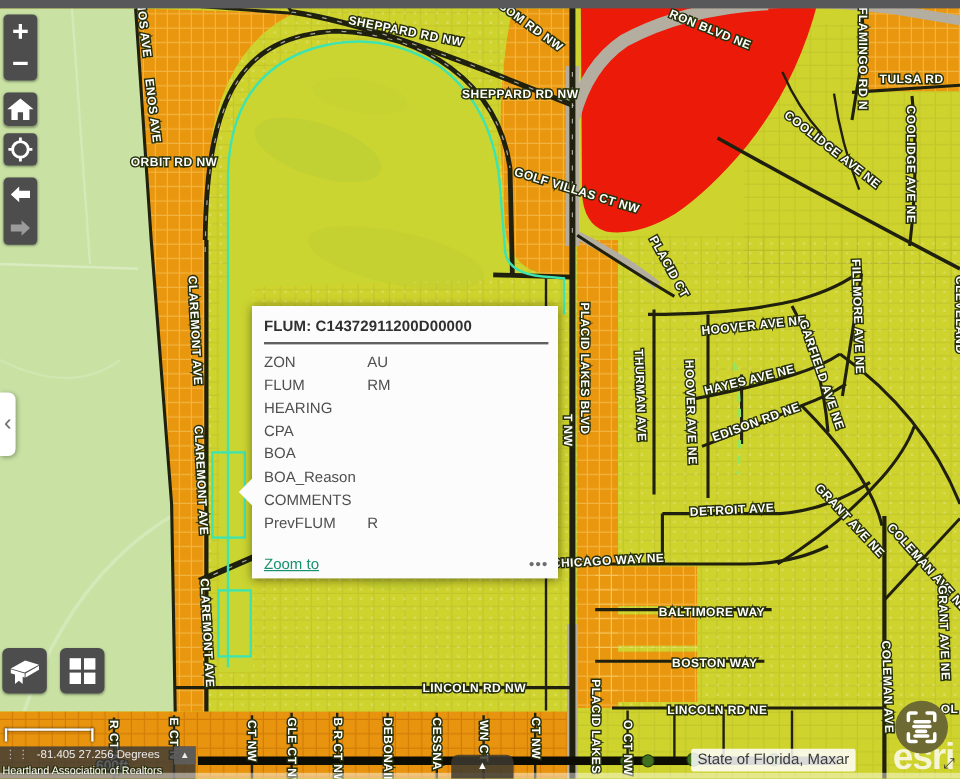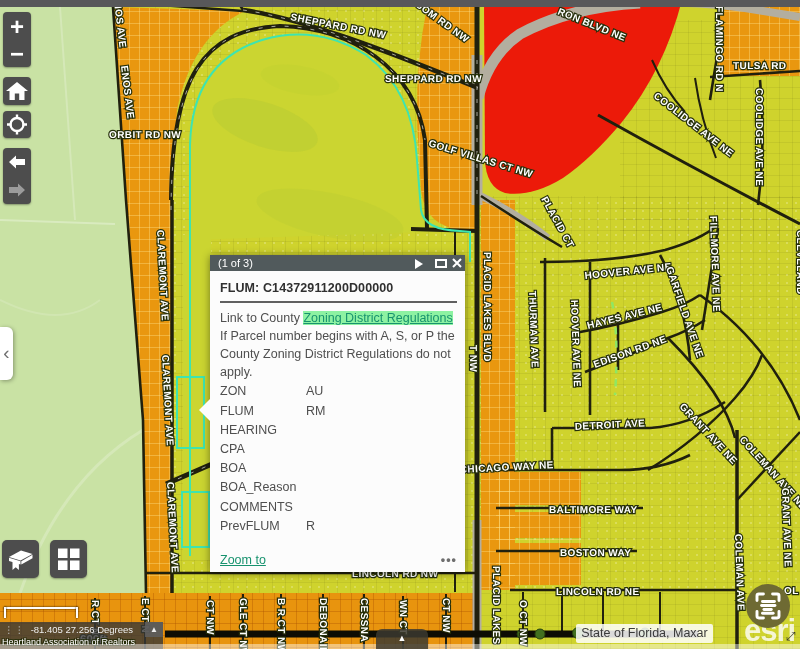--- a/index.html
+++ b/index.html
@@ -215,35 +215,23 @@
 <div class="btn" style="left:3px;top:148px;width:28px;height:56px;">
   <svg width="28" height="56" viewBox="0 0 28 56">
     <path d="M6 14 L13 7.5 V11 H22 V17 H13 V20.5 Z" fill="#fff"></path>
     <path d="M22 42 L15 35.5 V39 H6 V45 H15 V48.5 Z" fill="#9b9b9b"></path>
   </svg>
 </div>
 
 <div class="abs" style="left:0;top:327px;width:13px;height:53px;background:#fff;border-radius:0 6px 6px 0;box-shadow:1px 1px 4px rgba(0,0,0,.35);color:#6e6e6e;font-size:19px;line-height:51px;text-align:center;">‹</div>
 
 <div class="abs" style="left:210px;top:255px;width:255px;box-shadow:0 1px 8px rgba(0,0,0,.45);">
-  <div style="height:16px;background:#515a5c;color:#fff;font-size:11px;line-height:16px;padding-left:8px;position:relative;">(1 of 3)
-    <svg class="abs" style="right:42px;top:3.5px" width="9" height="10" viewBox="0 0 9 10">
-        <path d="M1 0 L9 5 L1 10 Z" fill="#fff"></path>
-      </svg>
-    <svg class="abs" style="right:18px;top:4px" width="12" height="9" viewBox="0 0 12 9">
-        <rect x="1" y="1" width="10" height="7" fill="none" stroke="#fff" stroke-width="2"></rect>
-      </svg>
-    <svg class="abs" style="right:3px;top:3px" width="10" height="10" viewBox="0 0 10 10">
-        <path d="M1 1 L9 9 M9 1 L1 9" stroke="#fff" stroke-width="2"></path>
-      </svg>
-  </div>
   <div style="background:#fcfcfc;padding:8px 8px 3px 10px;position:relative;">
     <div style="font-size:12.5px;font-weight:bold;color:#303030;margin-top:2px;letter-spacing:0.1px;">FLUM: C14372911200D00000</div>
     <div style="height:1.5px;background:#606060;margin:6px 0 6px 0;"></div>
-    <div style="font-size:12.5px;color:#4f4f4f;line-height:18.2px;">Link to County <span style="background:#8df2a2;color:#17926e;text-decoration:underline;">Zoning District Regulations</span><br>If Parcel number begins with A, S, or P the County Zoning District Regulations do not apply.</div>
     <table style="font-size:12.5px;color:#4f4f4f;border-collapse:collapse;line-height:19.2px;margin-top:1px;">
       <tbody>
           <tr>
             <td style="width:86px;">ZON</td>
             <td>AU</td>
           </tr>
       <tr>
             <td>FLUM</td>
             <td>RM</td>
           </tr>

